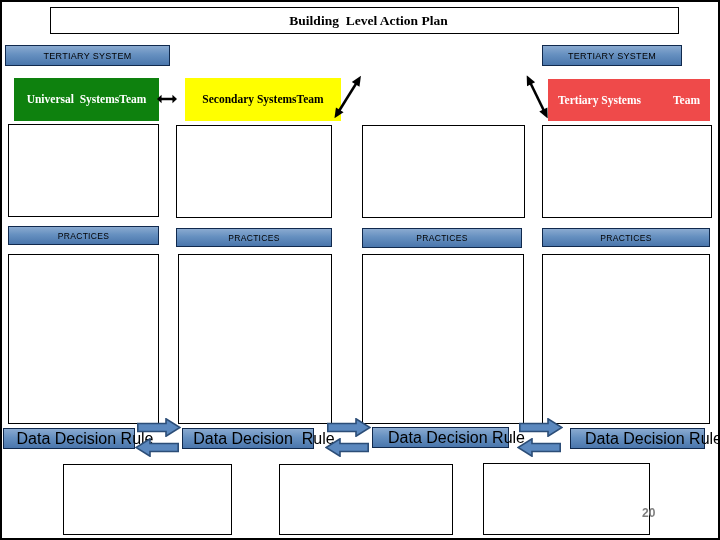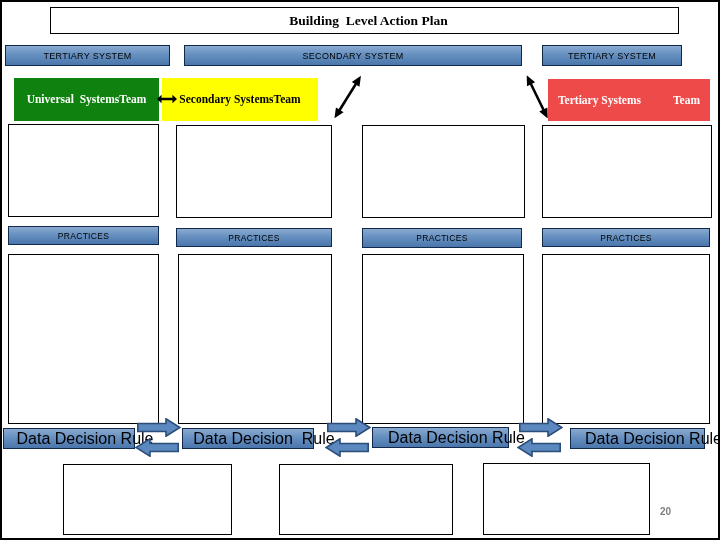--- a/index.html
+++ b/index.html
@@ -30,46 +30,43 @@
     display:flex; flex-direction:row; align-items:center; justify-content:center;
     font-family:"Liberation Serif", serif; font-weight:bold; font-size:11.5px;
     line-height:1.3; text-align:center;
   }
   .team .ln { white-space:pre; }
   .wbox {
     position:absolute; box-sizing:border-box; background:#fff;
     border:1.5px solid #000;
   }
   .icon { position:absolute; }
-  .pagenum { position:absolute; left:658px; top:504px; font-size:10px; color:#7f7f7f;font-weight:bold; }
+  .pagenum { position:absolute; left:640px; top:504px; font-size:12px; color:#7f7f7f;font-weight:bold; }
 </style>
 </head>
 <body>
 
 <div class="slide">
 
   <div class="title-box">
     <span>Building  Level Action Plan</span>
   </div>
 
   <div class="bluebar hdr" style="left:3px;top:43px;width:165px;height:21px;">
     <span>TERTIARY SYSTEM</span>
   </div>
-  <div class="bluebar hdr" style="left:182px;top:43px;width:338px;height:21px;">
-    <span>SECONDARY SYSTEM</span>
-  </div>
   <div class="bluebar hdr" style="left:540px;top:43px;width:140px;height:21px;">
     <span>TERTIARY SYSTEM</span>
   </div>
 
   <div class="team" style="left:12px;top:76px;width:145px;height:43px;background:#0E810E;color:#fff;">
     <span class="ln">Universal  Systems</span>
     <span class="ln">Team</span>
   </div>
-  <div class="team" style="left:160px;top:76px;width:156px;height:43px;background:#FFFF00;color:#000;">
+  <div class="team" style="left:183px;top:76px;width:156px;height:43px;background:#FFFF00;color:#000;">
     <span class="ln">Secondary Systems</span>
     <span class="ln">Team</span>
   </div>
   <div class="team" style="left:546px;top:77px;width:162px;height:42px;background:#EF4A4A;color:#fff;gap:32px;">
     <span class="ln">Tertiary Systems</span>
     <span class="ln">Team</span>
   </div>
 
   <svg class="icon" style="left:155px;top:92px;" width="20" height="10" viewBox="0 0 48 12" preserveAspectRatio="none">
     <line x1="8" y1="6" x2="40" y2="6" stroke="#000" stroke-width="3"></line>

